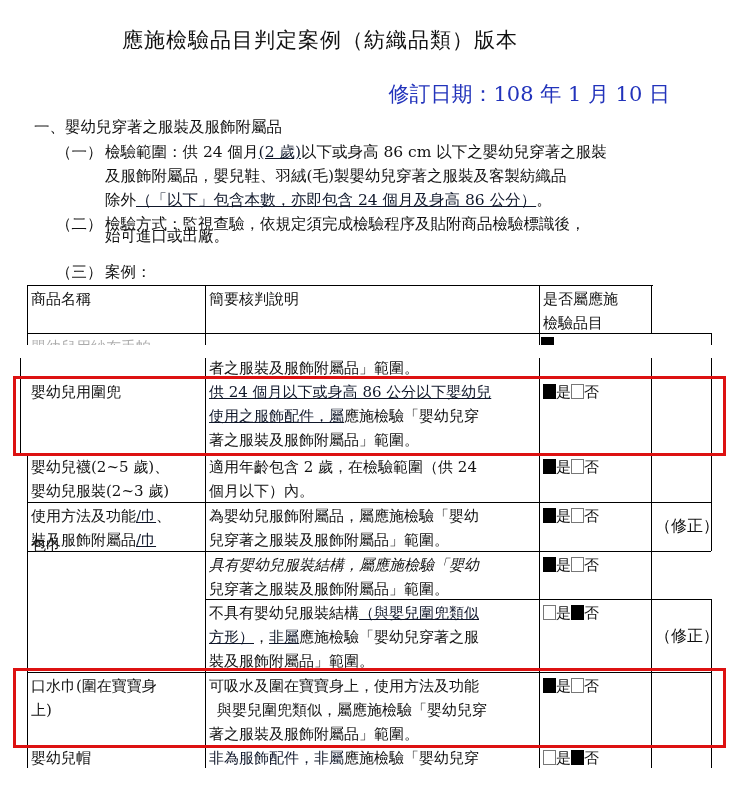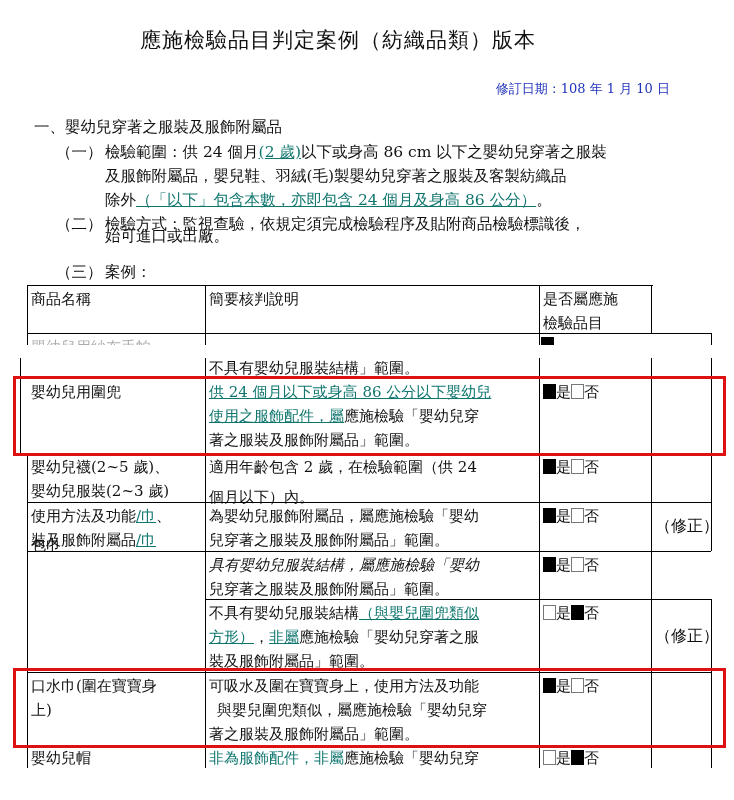--- a/index.html
+++ b/index.html
@@ -1,22 +1,22 @@
 <!DOCTYPE html>
 <html><head>
 <meta charset="utf-8">
 <style>
   html, body { margin:0; padding:0; background:#ffffff; }
   body { width:734px; height:800px; position:relative; overflow:hidden;
          font-family:"DejaVu Serif", "Liberation Serif", serif; color:#111; }
   .abs { position:absolute; }
-  .title { left:0; width:640px; top:26px; text-align:center; font-size:21px; letter-spacing:1px;padding-left:18px; }
-  .revdate { right:64px; top:80px; font-size:13px; color:#2233bb; }
+  .title { left:0; width:640px; top:26px; text-align:center; font-size:21px; letter-spacing:1px; }
+  .revdate { right:64px; top:80px; font-size:21px; color:#2233bb; }
   .sec { font-size:15.5px; line-height:25px; }
-  .blue { color:#0f766e; }
+  .blue { color:#0f172a; }
   .u { text-decoration:underline; }
   .cell { position:absolute; font-size:15px; line-height:24.5px; box-sizing:border-box; padding:1px 3px; white-space:nowrap; }
   .hl { position:absolute; background:#000; height:1.4px; }
   .vl { position:absolute; background:#000; width:1.4px; }
   .redbox { position:absolute; border:3px solid #dd1111; box-sizing:border-box; }
   .chk { display:inline-block; width:13px; height:15px; vertical-align:-2px; box-sizing:border-box; }
   .chk.on { background:#000; }
   .chk.off { border:1px solid #777; background:#fff; }
   .gap { position:absolute; left:0; width:734px; background:#fff; }
   .faded { opacity:0.35; }
@@ -65,21 +65,21 @@
   <div class="cell faded" style="left:28px;top:334px;height:11px;overflow:hidden;">嬰幼兒用紗布手帕</div>
   <div class="abs" style="left:541px;top:337px;width:13px;height:8px;background:#000;"></div>
 
   <div class="gap" style="top:346px;height:12px;"></div>
 
   <div class="vl" style="left:20px;top:358px;height:20px;"></div>
   <div class="vl" style="left:205px;top:358px;height:20px;"></div>
   <div class="vl" style="left:539px;top:358px;height:20px;"></div>
   <div class="vl" style="left:651px;top:358px;height:20px;"></div>
   <div class="vl" style="left:711px;top:358px;height:20px;"></div>
-  <div class="cell" style="left:206px;top:355px;">不具有嬰幼兒服裝結構」範圍。</div>
+  <div class="cell" style="left:206px;top:355px;">者之服裝及服飾附屬品」範圍。</div>
 
   <div class="hl" style="left:20px;width:692px;top:378px;"></div>
   <div class="vl" style="left:20px;top:378px;height:76px;"></div>
   <div class="vl" style="left:205px;top:378px;height:76px;"></div>
   <div class="vl" style="left:539px;top:378px;height:76px;"></div>
   <div class="vl" style="left:651px;top:378px;height:76px;"></div>
   <div class="vl" style="left:711px;top:378px;height:76px;"></div>
   <div>
     <div class="cell" style="left:28px;top:379px;">嬰幼兒用圍兜</div>
     <div class="cell blue u" style="left:206px;top:379px;">供 24 個月以下或身高 86 公分以下嬰幼兒</div>
@@ -93,21 +93,21 @@
   <div class="hl" style="left:27px;width:684px;top:454px;"></div>
   <div class="vl" style="left:27px;top:454px;height:48px;"></div>
   <div class="vl" style="left:205px;top:454px;height:48px;"></div>
   <div class="vl" style="left:539px;top:454px;height:48px;"></div>
   <div class="vl" style="left:651px;top:454px;height:48px;"></div>
   <div class="vl" style="left:711px;top:454px;height:48px;"></div>
   <div>
     <div class="cell" style="left:28px;top:454px;">嬰幼兒襪(2~5 歲)、</div>
     <div class="cell" style="left:28px;top:478px;">嬰幼兒服裝(2~3 歲)</div>
     <div class="cell" style="left:206px;top:454px;">適用年齡包含 2 歲，在檢驗範圍（供 24</div>
-    <div class="cell" style="left:206px;top:478px;margin-top:6px;">個月以下）內。</div>
+    <div class="cell" style="left:206px;top:478px;">個月以下）內。</div>
     <div class="cell" style="left:540px;top:454px;">
       <span class="chk on"></span><span>是</span><span class="chk off"></span><span>否</span>
     </div>
   </div>
 
   <div class="hl" style="left:27px;width:684px;top:502px;"></div>
   <div class="vl" style="left:27px;top:502px;height:49px;"></div>
   <div class="vl" style="left:205px;top:502px;height:49px;"></div>
   <div class="vl" style="left:539px;top:502px;height:49px;"></div>
   <div class="vl" style="left:651px;top:502px;height:49px;"></div>

